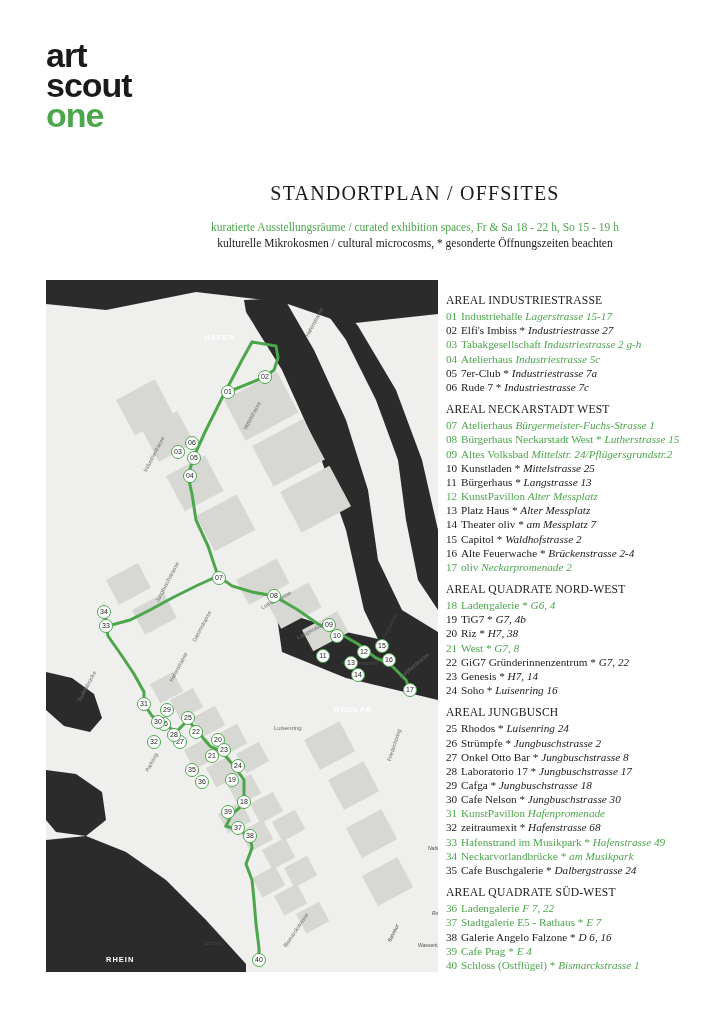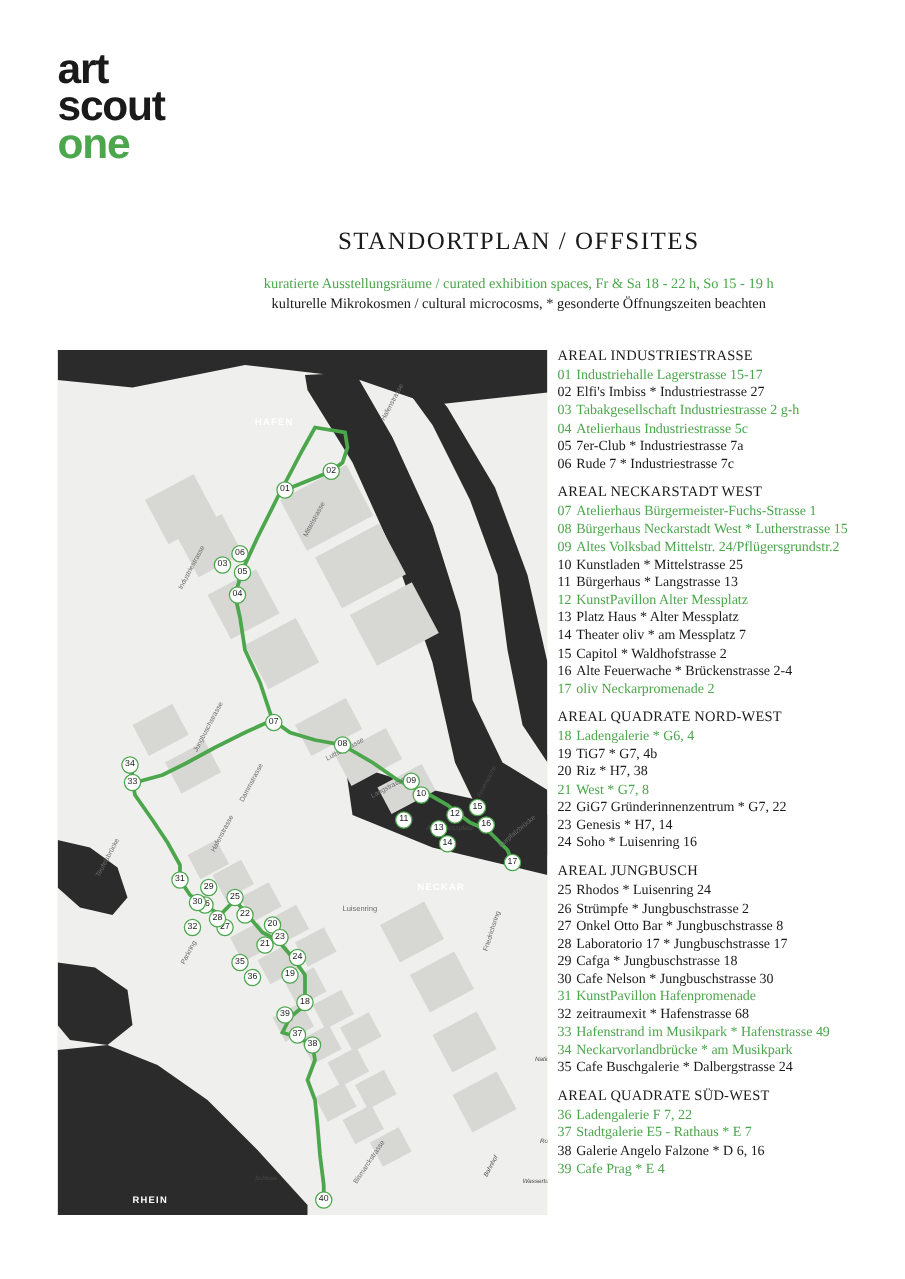--- a/index.html
+++ b/index.html
@@ -17,25 +17,25 @@
   #titleblock .sub1{margin-top:16px;font-size:11.5px;color:#4ca64c;font-family:"Liberation Serif",serif;}
   #titleblock .sub2{margin-top:4px;font-size:11.5px;color:#1a1a1a;}
 
   
   #map{position:absolute;left:46px;top:280px;width:392px;height:692px;background:#efefed;overflow:hidden;}
   #map svg{display:block;}
 
   
   #legend{position:absolute;left:446px;top:278px;width:262px;font-size:11.2px;line-height:14.15px;color:#1a1a1a;}
   .areahead{font-family:"Liberation Serif",serif;font-size:11.6px;letter-spacing:.2px;margin-top:9px;margin-bottom:1px;color:#1a1a1a;}
-  .areahead.first{margin-top:0;}
+  .areahead.first{margin-top:16px;}
   .entry{white-space:nowrap;}
   .entry .num{display:inline-block;width:15px;}
   .entry .name{}
-  .entry .addr{}
+  .entry .addr{font-style:italic;}
   .green,.green .num,.green .name,.green .addr{color:#4ca64c;}
   .dark{color:#1a1a1a;}
 </style>
 </head>
 <body>
 
 <div id="logo">
   <div class="l1">art</div>
   <div class="l2">scout</div>
   <div class="l3">one</div>
@@ -212,13 +212,14 @@
     <div class="entry green"><span class="num">31</span><span class="name">KunstPavillon </span><span class="addr">Hafenpromenade</span></div>
     <div class="entry dark"><span class="num">32</span><span class="name">zeitraumexit * </span><span class="addr">Hafenstrasse 68</span></div>
     <div class="entry green"><span class="num">33</span><span class="name">Hafenstrand im Musikpark * </span><span class="addr">Hafenstrasse 49</span></div>
     <div class="entry green"><span class="num">34</span><span class="name">Neckarvorlandbrücke * </span><span class="addr">am Musikpark</span></div>
     <div class="entry dark"><span class="num">35</span><span class="name">Cafe Buschgalerie * </span><span class="addr">Dalbergstrasse 24</span></div>
     <div class="areahead">AREAL QUADRATE SÜD-WEST</div>
     <div class="entry green"><span class="num">36</span><span class="name">Ladengalerie </span><span class="addr">F 7, 22</span></div>
     <div class="entry green"><span class="num">37</span><span class="name">Stadtgalerie E5 - Rathaus * </span><span class="addr">E 7</span></div>
     <div class="entry dark"><span class="num">38</span><span class="name">Galerie Angelo Falzone * </span><span class="addr">D 6, 16</span></div>
     <div class="entry green"><span class="num">39</span><span class="name">Cafe Prag * </span><span class="addr">E 4</span></div>
+    <div class="entry green"><span class="num">40</span><span class="name">Schloss (Ostflügel) * </span><span class="addr">Bismarckstrasse 1</span></div>
   </div>
 
 </body></html>

